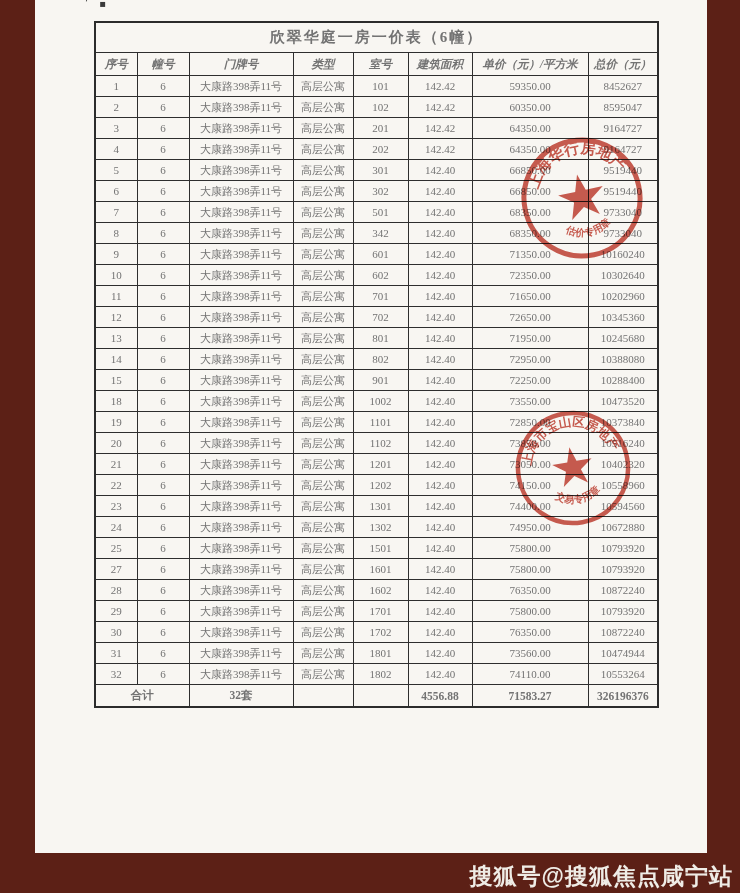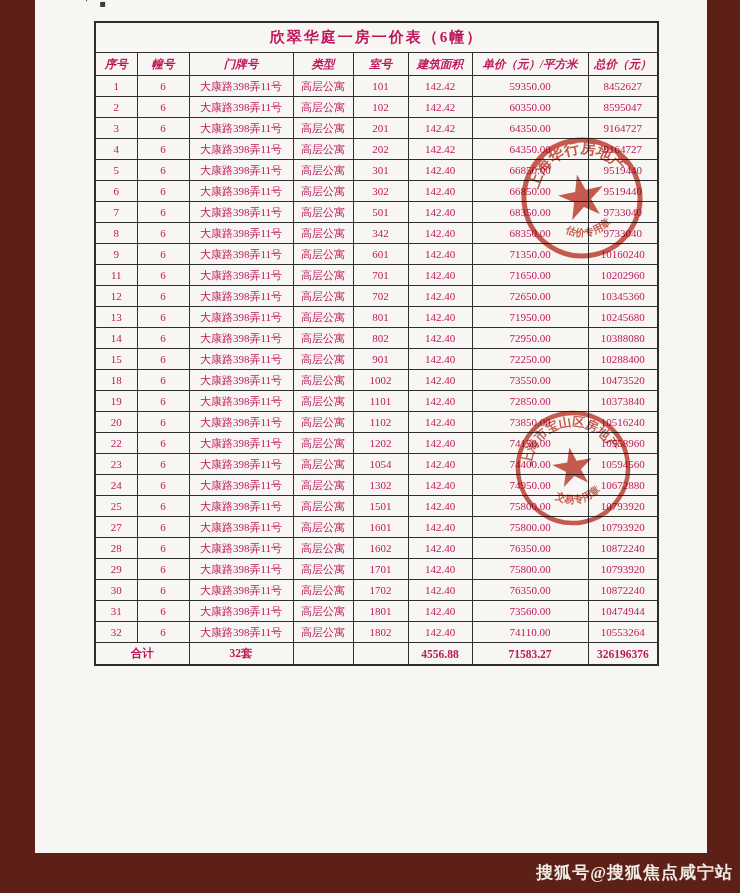--- a/index.html
+++ b/index.html
@@ -12,21 +12,21 @@
     position:absolute;left:35px;top:0;width:672px;height:853px;
     background:#f8f6f2;
   }
   .top-marks{
     position:absolute;left:50px;top:-2px;font-size:10px;color:#3a3a3a;
     letter-spacing:4px;font-family:"DejaVu Sans",sans-serif;
   }
   table.price{
     position:absolute;left:59px;top:21px;
     border-collapse:collapse;table-layout:fixed;
-    background:transparent;color:#be185d;
+    background:transparent;color:#737373;
     border:2px solid #2c2c2c;
   }
   table.price td,table.price th{
     border:1px solid #2e2e2e;
     text-align:center;vertical-align:middle;
     padding:0;overflow:hidden;white-space:nowrap;
   }
   td.title-cell{
     height:29px;font-size:15px;font-weight:bold;letter-spacing:2px;
   }
@@ -38,22 +38,22 @@
   }
   tr.total td{
     height:21px;font-size:11.5px;font-weight:bold;margin-left:20px;
   }
   .stamp{
     position:absolute;pointer-events:none;
     mix-blend-mode:multiply;opacity:0.82;
   }
   .watermark{
     position:absolute;right:7px;top:861px;
-    font-size:17px;font-weight:bold;color:#efece6;
-    font-family:Liberation Serif, serif;
+    font-size:23px;font-weight:bold;color:#efece6;
+    font-family:Liberation Sans, sans-serif;
     letter-spacing:1px;
   }
 </style>
 </head>
 <body>
 
 <div class="paper">
   <div class="top-marks">’ ▪</div>
 
   <table class="price">
@@ -167,20 +167,30 @@
           <td>9</td>
           <td>6</td>
           <td>大康路398弄11号</td>
           <td>高层公寓</td>
           <td>601</td>
           <td>142.40</td>
           <td>71350.00</td>
           <td>10160240</td>
         </tr>
         <tr class="data">
+          <td>10</td>
+          <td>6</td>
+          <td>大康路398弄11号</td>
+          <td>高层公寓</td>
+          <td>602</td>
+          <td>142.40</td>
+          <td>72350.00</td>
+          <td>10302640</td>
+        </tr>
+        <tr class="data">
           <td>11</td>
           <td>6</td>
           <td>大康路398弄11号</td>
           <td>高层公寓</td>
           <td>701</td>
           <td>142.40</td>
           <td>71650.00</td>
           <td>10202960</td>
         </tr>
         <tr class="data">
@@ -247,35 +257,45 @@
           <td>20</td>
           <td>6</td>
           <td>大康路398弄11号</td>
           <td>高层公寓</td>
           <td>1102</td>
           <td>142.40</td>
           <td>73850.00</td>
           <td>10516240</td>
         </tr>
         <tr class="data">
+          <td>21</td>
+          <td>6</td>
+          <td>大康路398弄11号</td>
+          <td>高层公寓</td>
+          <td>1201</td>
+          <td>142.40</td>
+          <td>73050.00</td>
+          <td>10402320</td>
+        </tr>
+        <tr class="data">
           <td>22</td>
           <td>6</td>
           <td>大康路398弄11号</td>
           <td>高层公寓</td>
           <td>1202</td>
           <td>142.40</td>
           <td>74150.00</td>
           <td>10558960</td>
         </tr>
         <tr class="data">
           <td>23</td>
           <td>6</td>
           <td>大康路398弄11号</td>
           <td>高层公寓</td>
-          <td>1054</td>
+          <td>1301</td>
           <td>142.40</td>
           <td>74400.00</td>
           <td>10594560</td>
         </tr>
         <tr class="data">
           <td>24</td>
           <td>6</td>
           <td>大康路398弄11号</td>
           <td>高层公寓</td>
           <td>1302</td>

